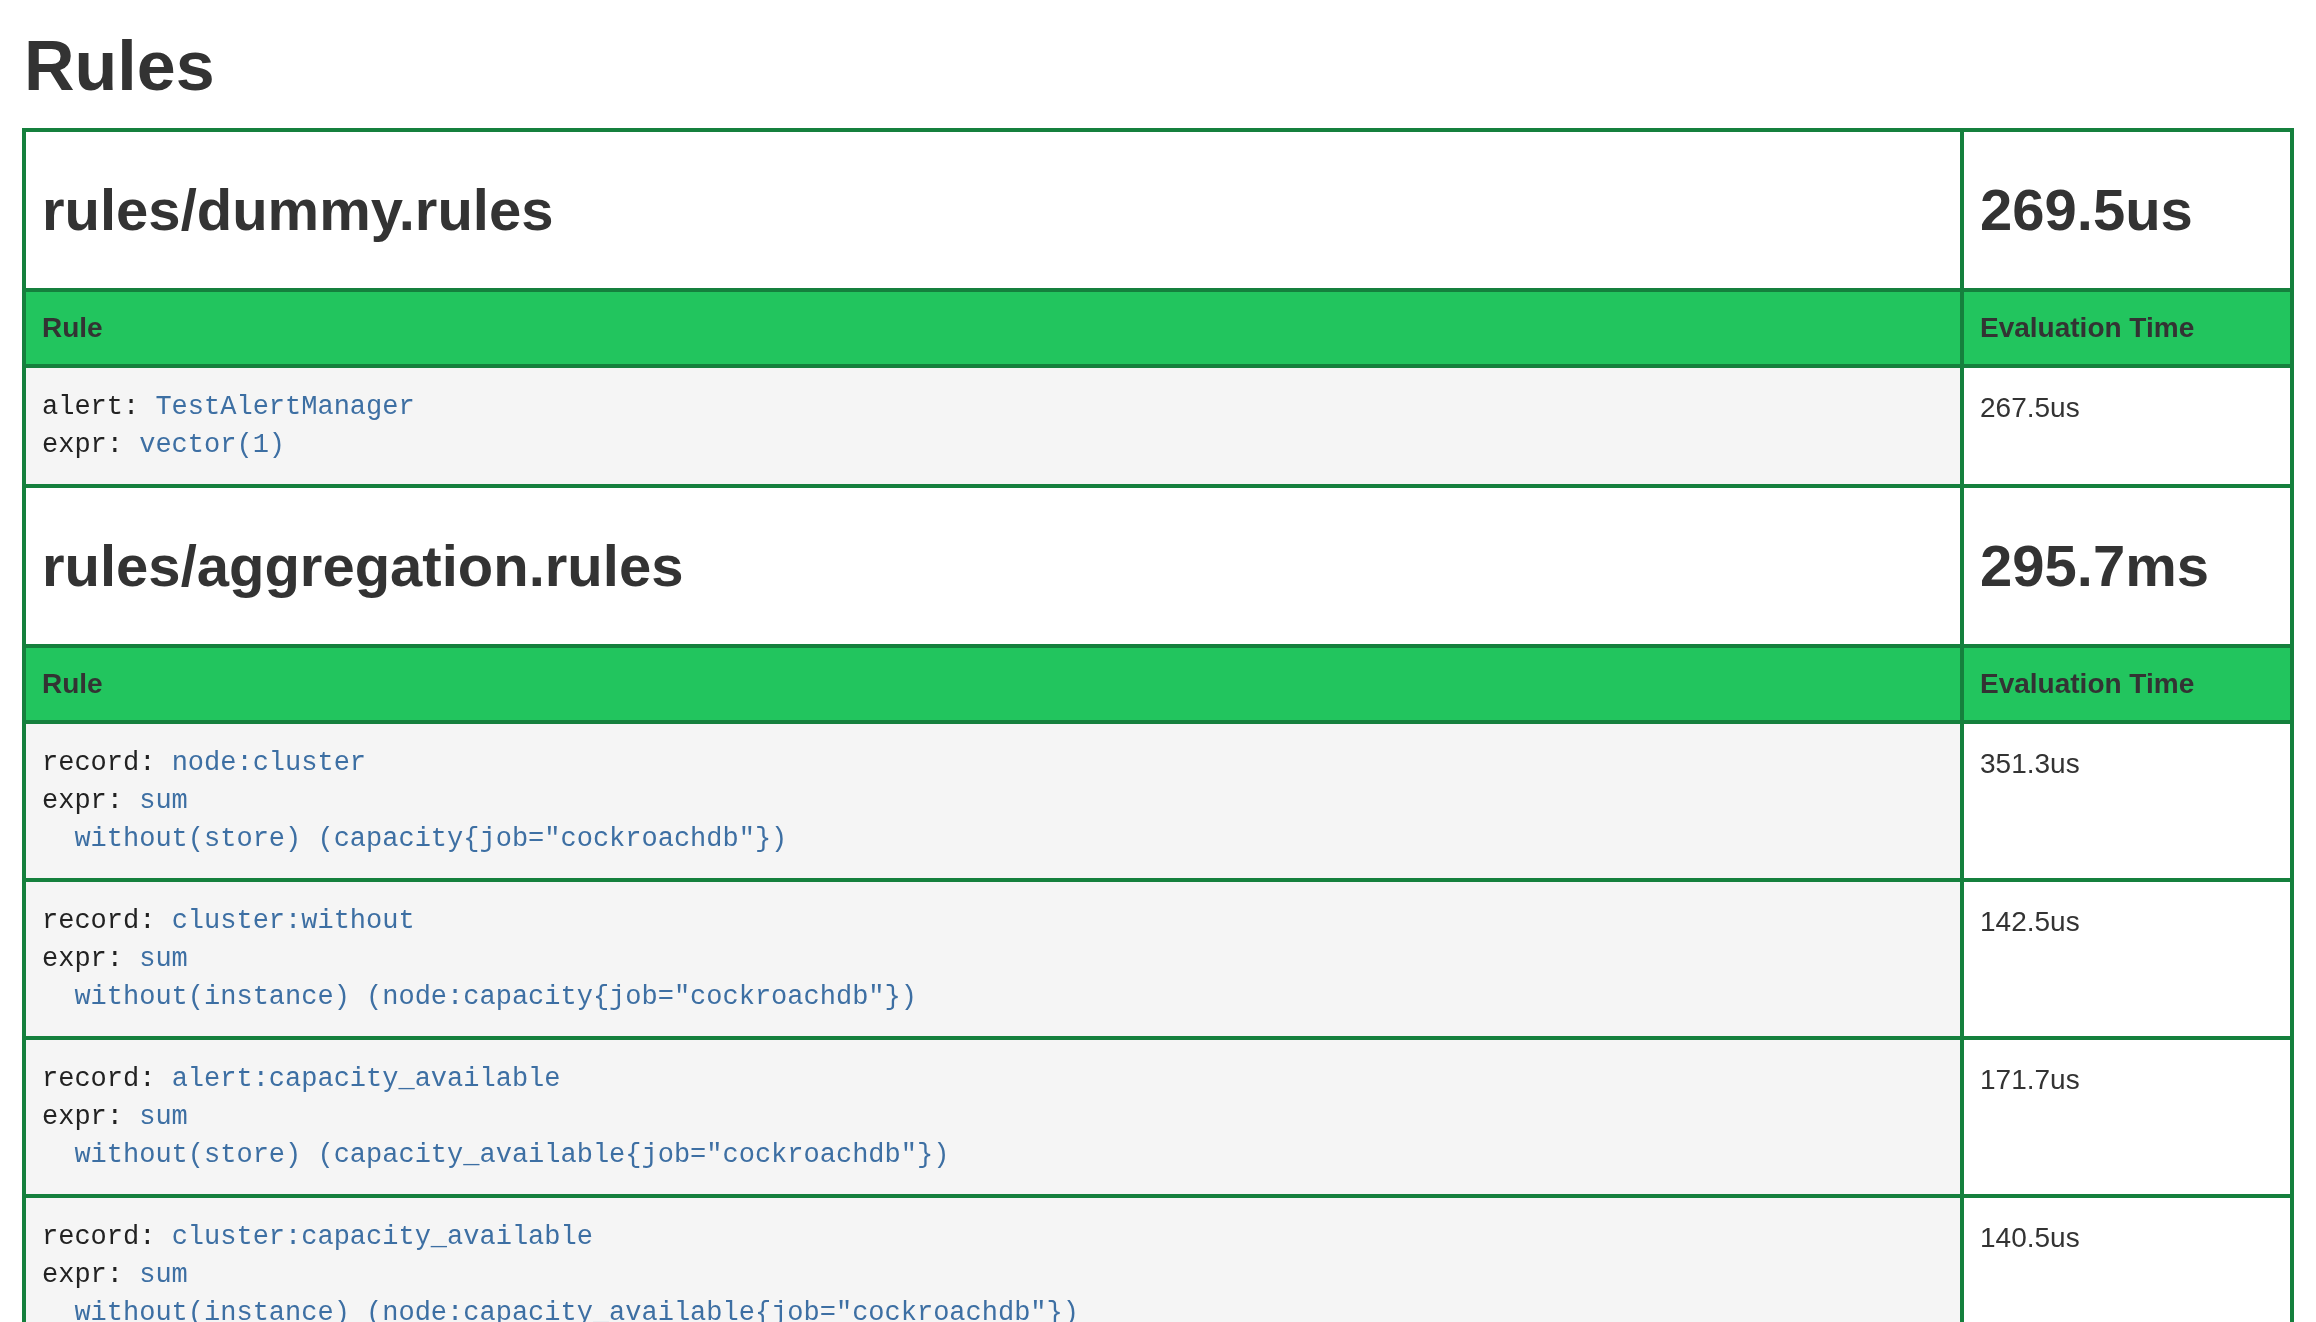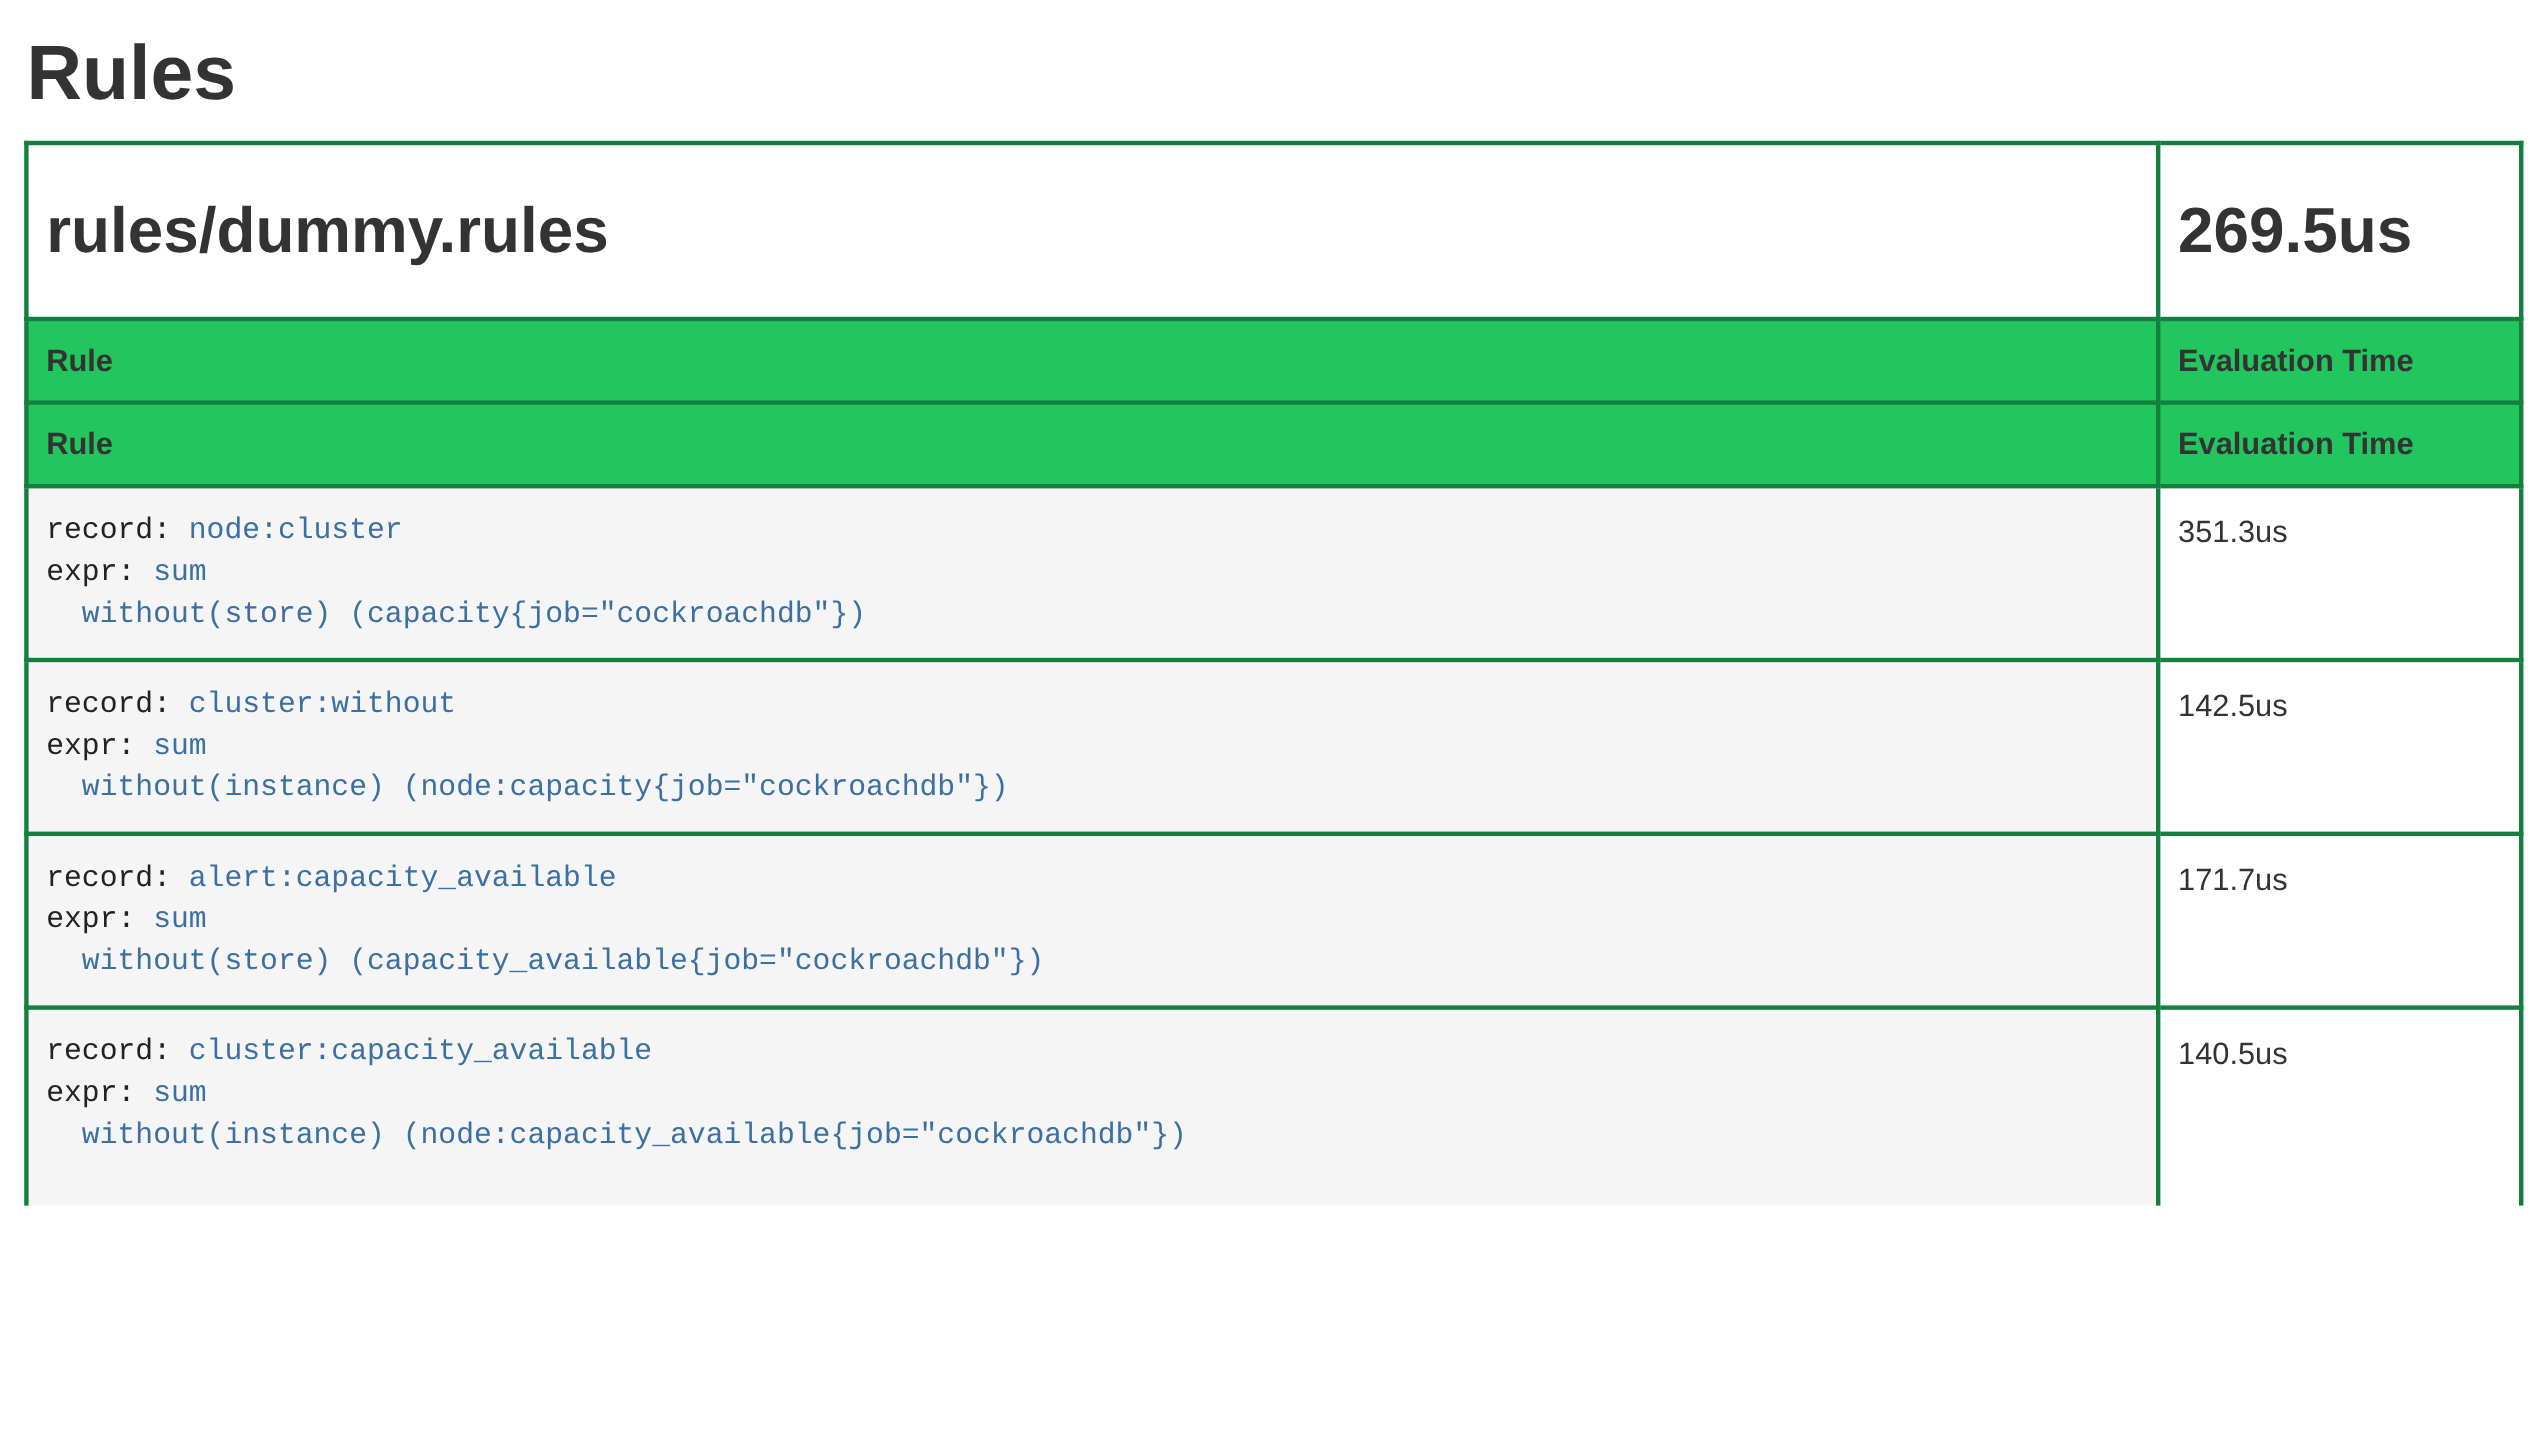--- a/index.html
+++ b/index.html
@@ -114,20 +114,35 @@
             <h2 class="file-name">rules/dummy.rules</h2>
           </td>
           <td class="file-eval-cell">
             <h2 class="group-eval">269.5us</h2>
           </td>
         </tr>
         <tr class="head-row">
           <th class="col-header">Rule</th>
           <th class="col-header">Evaluation Time</th>
         </tr>
+        <tr class="rule-row">
+          <td class="rule-cell">
+            <div class="code"><span class="kw">alert:</span> <a class="lnk">TestAlertManager</a>
+<span class="kw">expr:</span> <a class="lnk">vector(1)</a></div>
+          </td>
+          <td class="eval-cell">267.5us</td>
+        </tr>
+        <tr class="file-row">
+          <td class="file-cell">
+            <h2 class="file-name">rules/aggregation.rules</h2>
+          </td>
+          <td class="file-eval-cell">
+            <h2 class="group-eval">295.7ms</h2>
+          </td>
+        </tr>
         <tr class="head-row">
           <th class="col-header">Rule</th>
           <th class="col-header">Evaluation Time</th>
         </tr>
         <tr class="rule-row">
           <td class="rule-cell">
             <div class="code"><span class="kw">record:</span> <a class="lnk">node:cluster</a>
 <span class="kw">expr:</span> <a class="lnk">sum
   without(store) (capacity{job="cockroachdb"})</a></div>
           </td>

